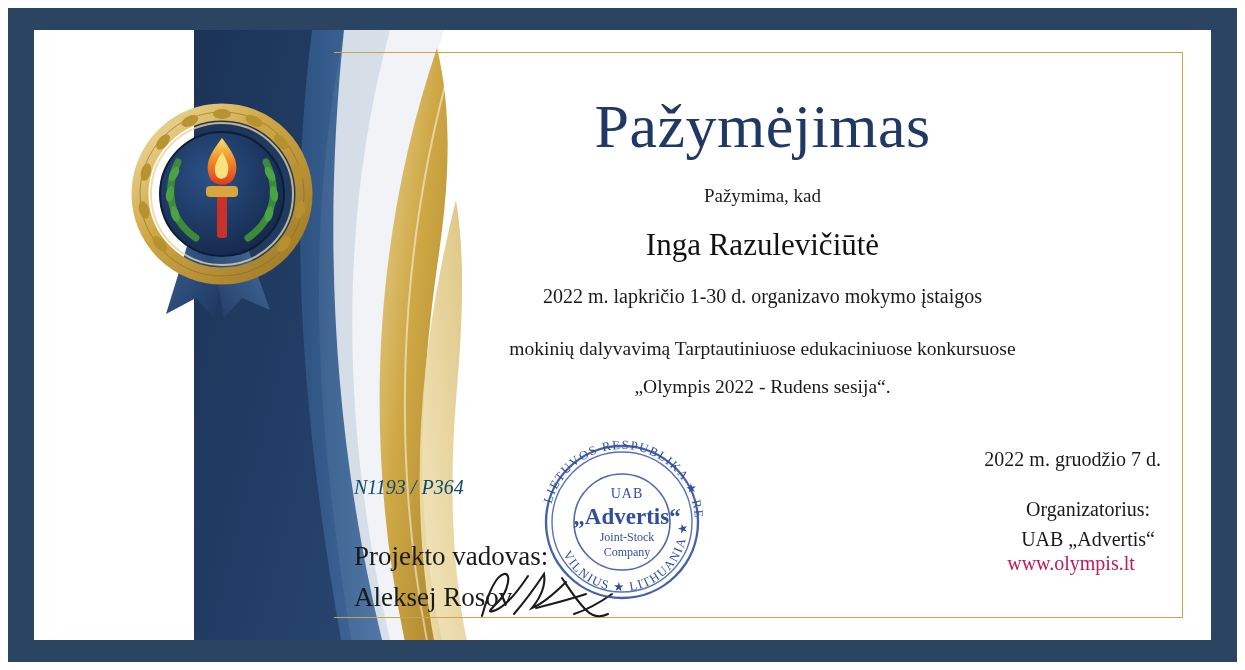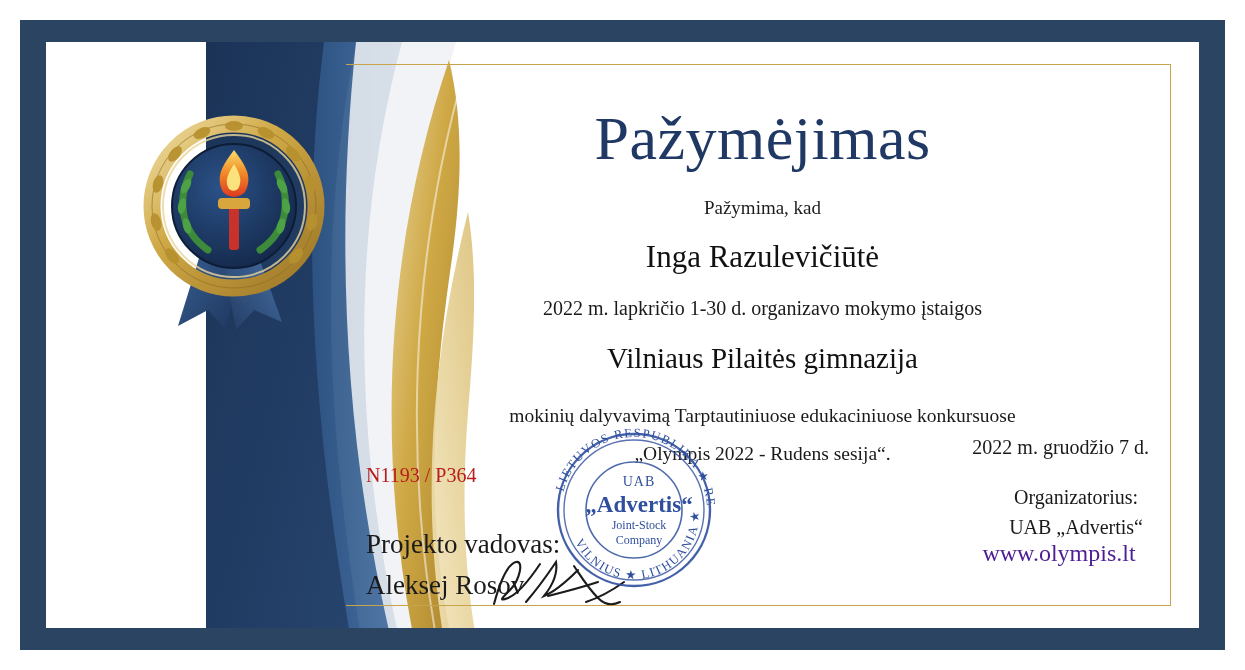--- a/index.html
+++ b/index.html
@@ -14,21 +14,21 @@
     overflow: hidden;
   }
 
   
   .page {
     position: relative;
     width: 1245px;
     height: 670px;
     background: #ffffff;
     box-sizing: border-box;
-    padding: 20px;
+    padding: 8px;
   }
   .navy-frame {
     position: relative;
     width: 100%;
     height: 100%;
     background: #2a4461;
     box-sizing: border-box;
     padding: 22px 26px;
   }
   .certificate {
@@ -130,37 +130,38 @@
     top: 16px;
     font-size: 20px;
     color: #1a1a1a;
     white-space: nowrap;
   }
   .doc-number {
     position: absolute;
     left: 0;
     top: 44px;
     font-size: 20px;
-    color: #b91c1c;
+    color: #0c4a6e;
+    font-style: italic;
   }
   .organizer {
     position: absolute;
     right: 12px;
     top: 62px;
     text-align: center;
     font-size: 20px;
     line-height: 1.5;
     color: #1a1a1a;
   }
   .site {
     position: absolute;
     right: 6px;
     top: 120px;
-    font-size: 24px;
-    color: #4c1d95;
+    font-size: 20px;
+    color: #be185d;
     text-align: center;
     width: 180px;
   }
   .manager {
     position: absolute;
     left: 0;
     top: 104px;
     text-align: left;
     font-size: 27px;
     line-height: 1.5;
@@ -307,21 +308,20 @@
           <path d="M92,36 C104,52 110,62 104,76 C100,85 84,85 80,76 C74,62 80,52 92,36 Z" fill="url(#flame)"></path>
           <path d="M92,50 C98,60 100,66 97,73 C95,78 88,78 86,73 C83,66 86,60 92,50 Z" fill="#fbe27c"></path>
         </svg>
       </div>
 
       <div class="content">
         <div class="title">Pažymėjimas</div>
         <div class="subtitle">Pažymima, kad</div>
         <div class="recipient">Inga Razulevičiūtė</div>
         <div class="line-period">2022 m. lapkričio 1-30 d. organizavo mokymo įstaigos</div>
-        <div class="institution">Vilniaus Pilaitės gimnazija</div>
         <div class="body-line">mokinių dalyvavimą Tarptautiniuose edukaciniuose konkursuose</div>
         <div class="body-line" style="margin-top:8px;">„Olympis 2022 - Rudens sesija“.</div>
       </div>
 
       <div class="footer">
 
         <div class="date-right">2022 m. gruodžio 7 d.</div>
 
         <div class="doc-number">N1193 / P364</div>
 

